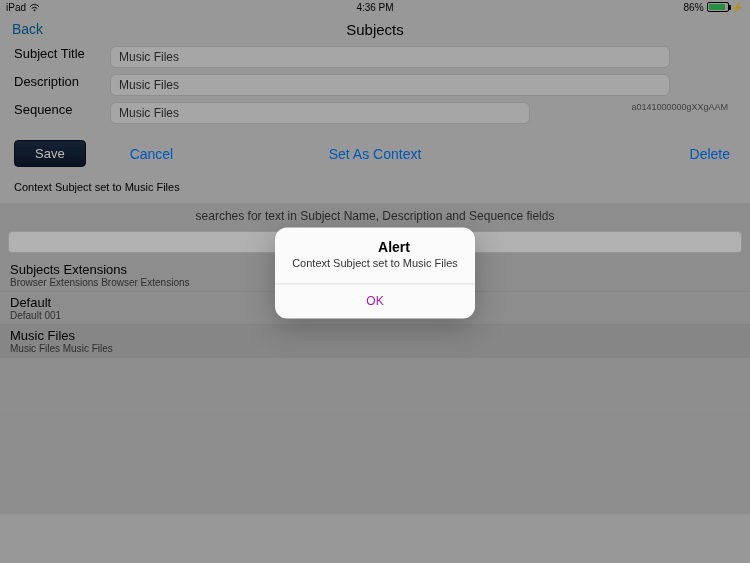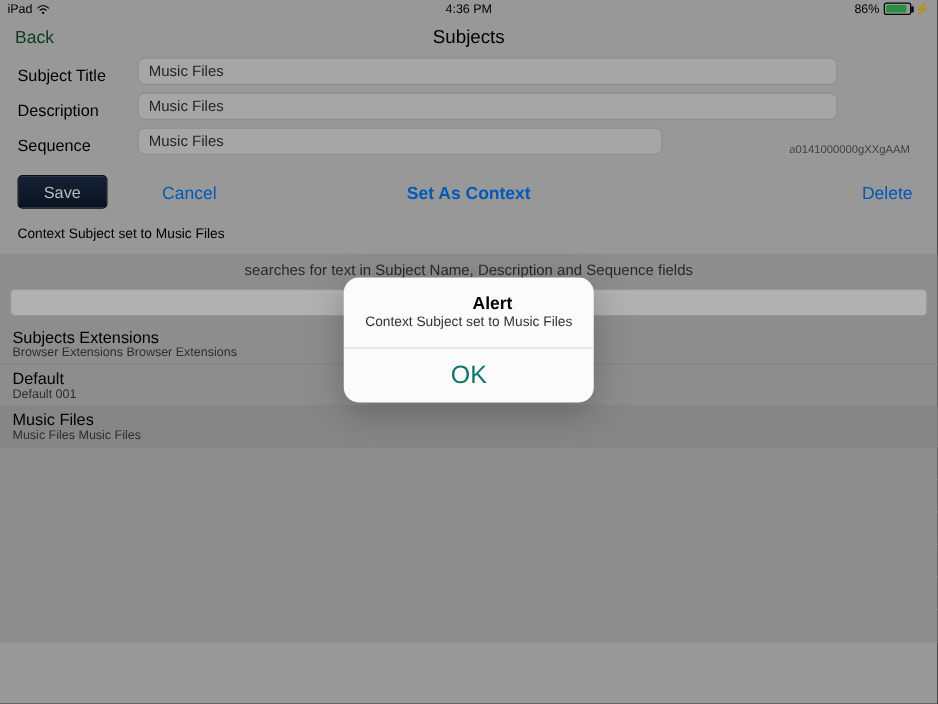--- a/index.html
+++ b/index.html
@@ -10,53 +10,53 @@
     .statusbar { height: 14px; display: flex; align-items: center; justify-content: space-between; padding: 0 6px; font-size: 10px; color: #000; position: relative; z-index: 3; gap: 32px; }
     .statusbar .left, .statusbar .right { display: flex; align-items: center; gap: 3px; }
     .statusbar .center { position: absolute; left: 50%; transform: translateX(-50%); font-weight: 500; }
     .wifi { width: 11px; height: 9px; display: inline-block; }
     .battery { width: 22px; height: 10px; border: 1px solid #000; border-radius: 2px; position: relative; display:inline-block; }
     .battery::after { content: ""; position: absolute; right: -3px; top: 2px; width: 2px; height: 5px; background: #000; border-radius: 0 1px 1px 0; }
     .battery .fill { position: absolute; left: 1px; top: 1px; bottom: 1px; width: 82%; background: #35c759; border-radius: 1px; }
     .bolt { font-size: 10px; }
     
     .navbar { height: 30px; display: flex; align-items: center; padding: 0 12px; position: relative; z-index: 3; }
-    .navbar .back { color: #14532d; font-size: 14px; }
+    .navbar .back { color: #0369a1; font-size: 14px; }
     .navbar .title { position: absolute; left: 50%; transform: translateX(-50%); font-size: 15px; color: #000; }
     .navbar .docbtn { margin-left: auto; background: linear-gradient(#1f2f4a, #0d1a2e); color: #fff; font-size: 14px; padding: 5px 16px; border-radius: 4px; border: 1px solid #0a1420; }
     
     .form { padding: 2px 14px 4px 14px; position: relative; z-index: 3; }
-    .row { display: flex; align-items: flex-end; margin-bottom: 6px; }
+    .row { display: flex; align-items: flex-start; margin-bottom: 6px; }
     .row .label { width: 96px; font-size: 13px; color: #000; }
     .row .input { flex: 0 0 560px; background: #e8e7e7; border: 1px solid #c6c5c5; border-radius: 6px; height: 22px; padding: 0 8px; font-size: 12px; color: #333; display: flex; align-items: center; }
     .row.seq .input { flex: 0 0 420px; }
     .row.seq .seqid { margin-left: auto; font-size: 9px; color: #5a5a5a; padding-right: 8px; }
     
     .actions { display: flex; align-items: center; padding: 6px 14px 10px 14px; position: relative; z-index: 3; }
     .savebtn { background: linear-gradient(#1f2f4a, #0d1a2e); color: #fff; border: 1px solid #0a1420; border-radius: 4px; padding: 5px 20px; font-size: 13px; }
     .link-cancel { color: #007aff; font-size: 14px; margin-left: 44px; }
-    .link-context { color: #007aff; font-size: 14px; position: absolute; left: 50%; transform: translateX(-50%); font-weight: bold; }
+    .link-context { color: #007aff; font-size: 14px; position: absolute; left: 50%; transform: translateX(-50%); }
     .link-delete { color: #007aff; font-size: 14px; margin-left: auto; padding-right: 6px; }
     .status-text { font-size: 11px; color: #000; padding: 4px 14px 10px; position: relative; z-index: 3; }
     
     .search-section { background: #c4c4c4; position: relative; z-index: 3; }
     .search-hint { text-align: center; font-size: 12px; color: #3a3a3a; padding: 6px 0; }
     .search-bar { margin: 2px 8px 6px; height: 22px; background: #f7f6f6; border: 1px solid #d0cfcf; border-radius: 4px; }
     
     .list { position: relative; z-index: 3; }
     .list .item { padding: 3px 10px; border-bottom: 1px solid #b8b7b7; }
     .list .item.selected { background: #bcbaba; }
     .list .item .t1 { font-size: 13px; color: #000; }
     .list .item .t2 { font-size: 10px; color: #3f3f3f; }
     .list .empty-row { height: 26px; border-bottom: 1px solid #c8c7c7; }
     
     .alert { position: absolute; width: 200px; left: 50%; top: 50%; transform: translate(-50%, -60%); background: #fbfbfb; border-radius: 12px; z-index: 10; overflow: hidden; box-shadow: 0 8px 30px rgba(0,0,0,0.25); }
     .alert .at { text-align: center; font-weight: 600; font-size: 14px; padding: 12px 10px 2px; margin-left: 38px; }
     .alert .am { text-align: center; font-size: 11px; color: #333; padding: 0 12px 14px; }
-    .alert .ab { border-top: 1px solid #ddd; text-align: center; color: #0f766e; font-size: 20px; padding: 10px 0; }
+    .alert .ab { border-top: 1px solid #ddd; text-align: center; color: #a21caf; font-size: 12px; padding: 10px 0; }
   </style>
 </head>
 <body>
 
 <div class="screen">
 
   <div class="statusbar">
     <div class="left">
       <span>iPad</span>
       <span class="wifi">

